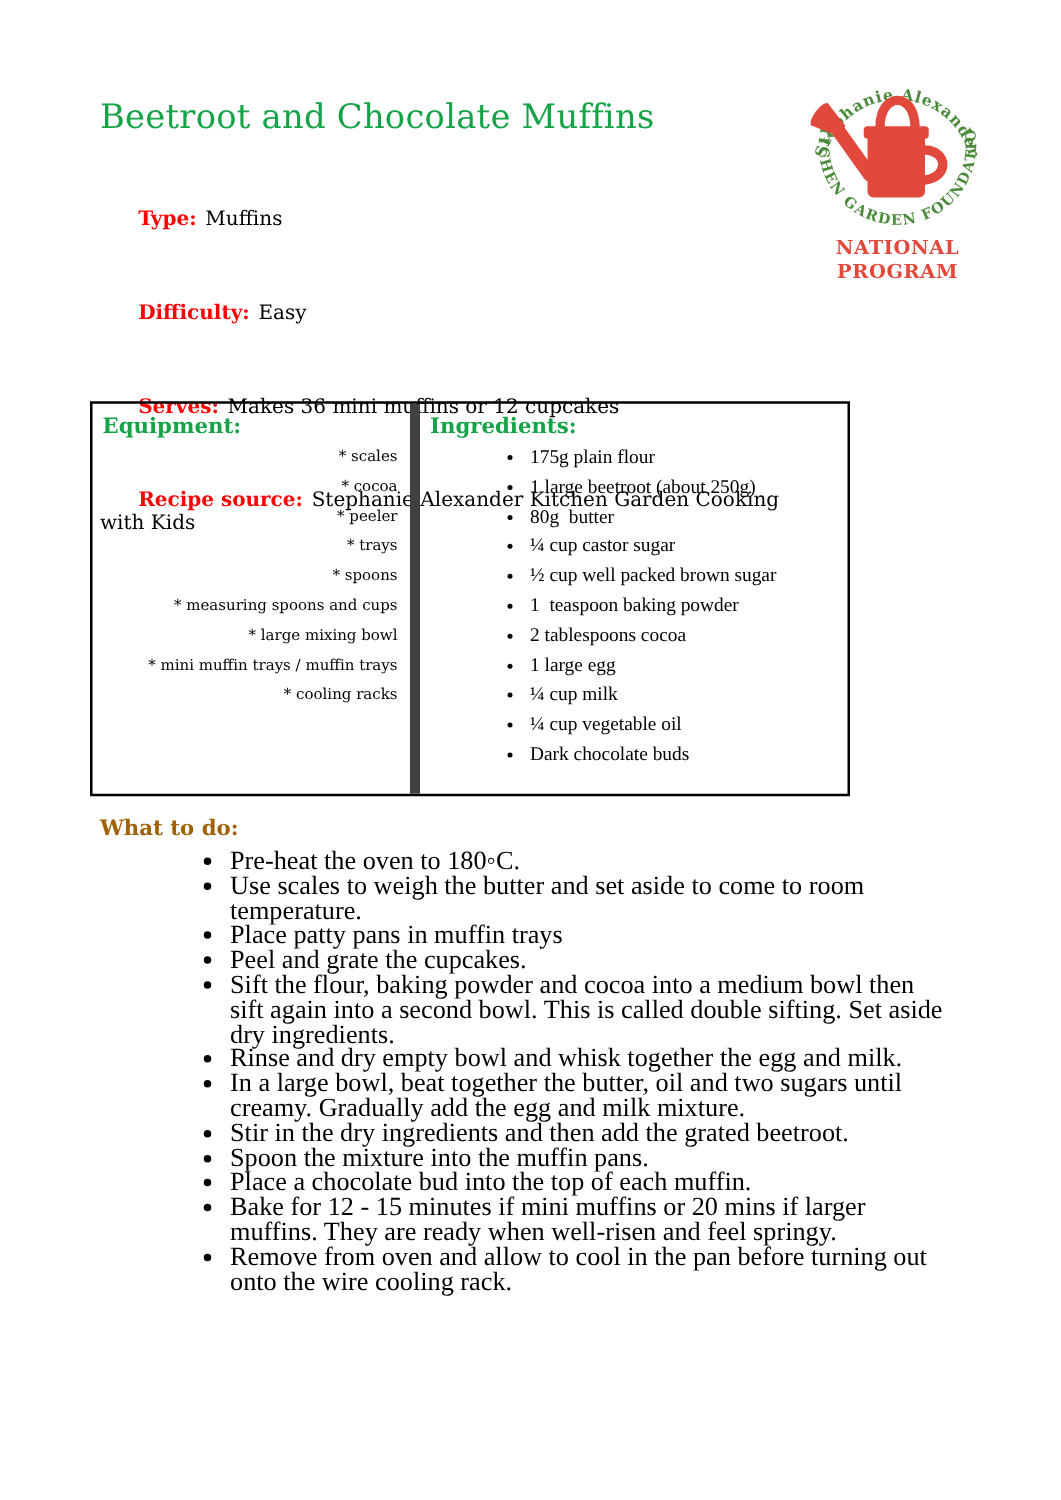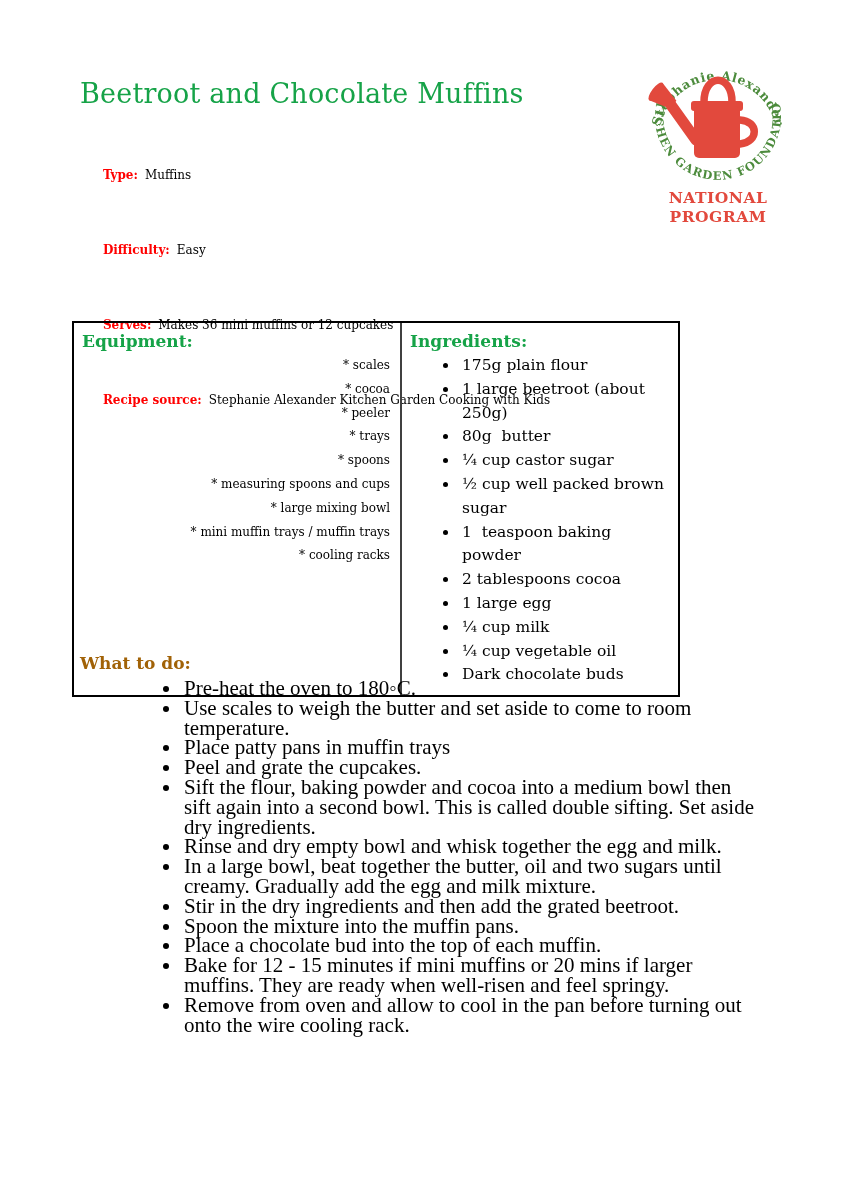--- a/index.html
+++ b/index.html
@@ -14,46 +14,46 @@
 
   
   .recipe-title {
     position: absolute; left: 80px; top: 78px;
     font-size: 27px; font-weight: normal; color: #16a348;
     letter-spacing: 0.2px;
   }
 
   
   .meta-block { position: absolute; left: 80px; top: 148px; width: 560px; }
-  .meta-row { font-size: 12px; line-height: 18px; margin-bottom: 21px; white-space: pre-wrap; }
+  .meta-row { font-size: 16px; line-height: 18px; margin-bottom: 21px; white-space: pre-wrap; }
   .meta-label { color: #ff0000; font-weight: bold; margin-right: 7px; }
   .meta-value { color: #000000; }
 
   
   .logo-wrap { position: absolute; left: 634px; top: 40px; width: 170px; height: 186px; }
 
   
   .recipe-table {
     position: absolute; left: 72px; top: 321px; width: 608px; min-height: 316px;
     border: 2px solid #000000; display: flex;
   }
   .cell-equipment {
-    width: 328px; border-right: 2px solid #404040;
+    width: 262px; border-right: 8px solid #404040;
     padding: 7px 10px 8px 8px;
   }
   .cell-ingredients { flex: 1; padding: 7px 4px 8px 0; }
   .cell-heading {
     font-size: 17px; font-weight: bold; color: #16a348;
     line-height: 22px; margin-bottom: 2px;
   }
   .cell-equipment .cell-heading { margin-left: 0; }
   .cell-ingredients .cell-heading { margin-left: 8px; }
   .equipment-list { list-style: none; }
   .equipment-list li { font-size: 12px; line-height: 23.8px; white-space: pre-wrap; text-align: right; }
-  .ingredients-list { list-style: disc; padding-left: 57px; }
+  .ingredients-list { list-style: disc; padding-left: 85px; font-family: Liberation Serif, serif; }
   .ingredients-list li {
     font-size: 15.5px; line-height: 23.8px; padding-left: 3px; white-space: pre-wrap;
   }
 
   
   .instructions { position: absolute; left: 80px; top: 652px; width: 710px; }
   .instructions-heading { font-size: 17px; font-weight: bold; color: #a16207; line-height: 22px; }
   .steps-list {
     list-style: disc;
     margin-top: 5px; padding-left: 102px; width: 684px;

